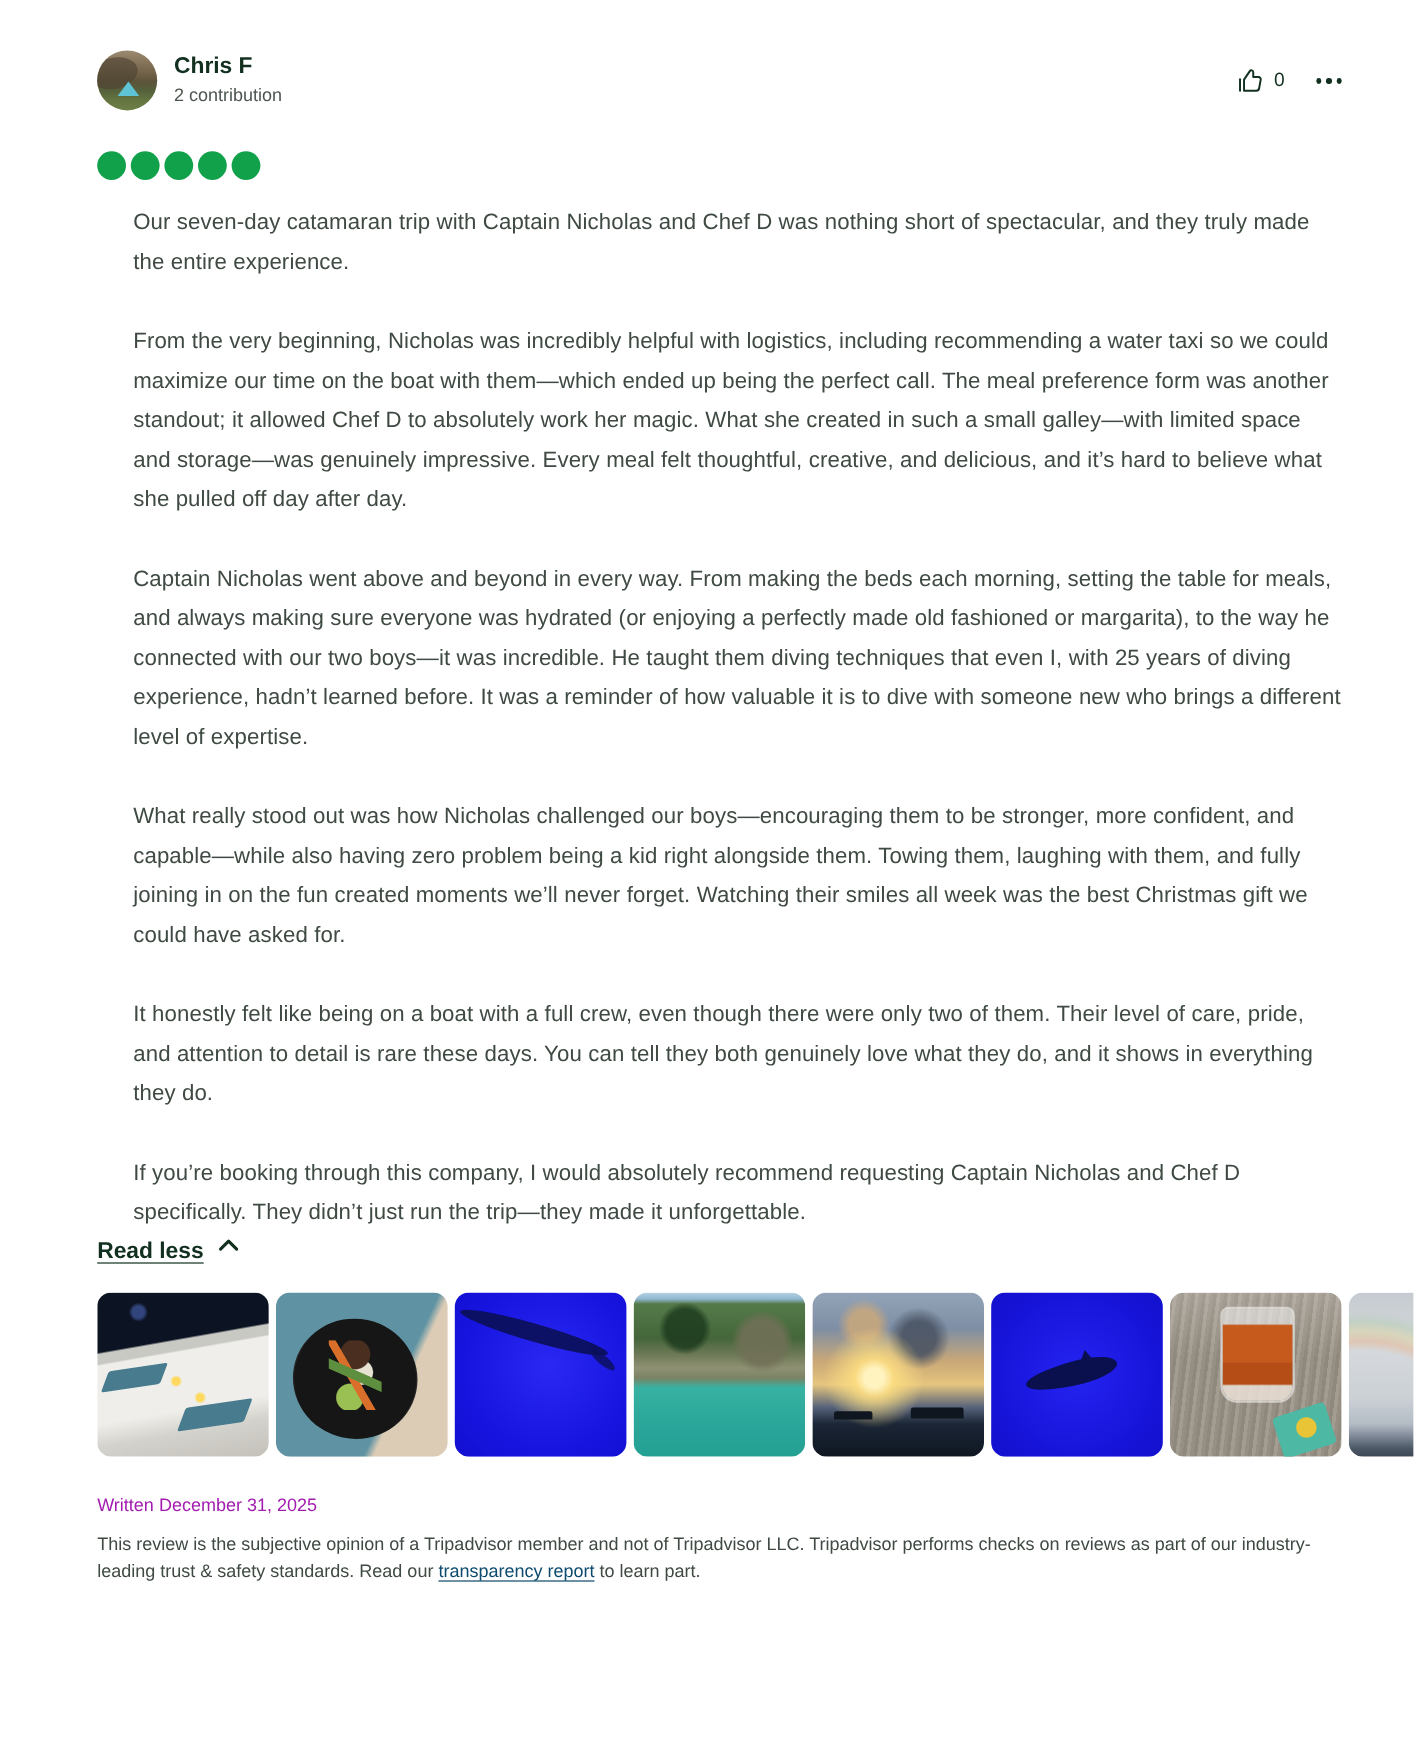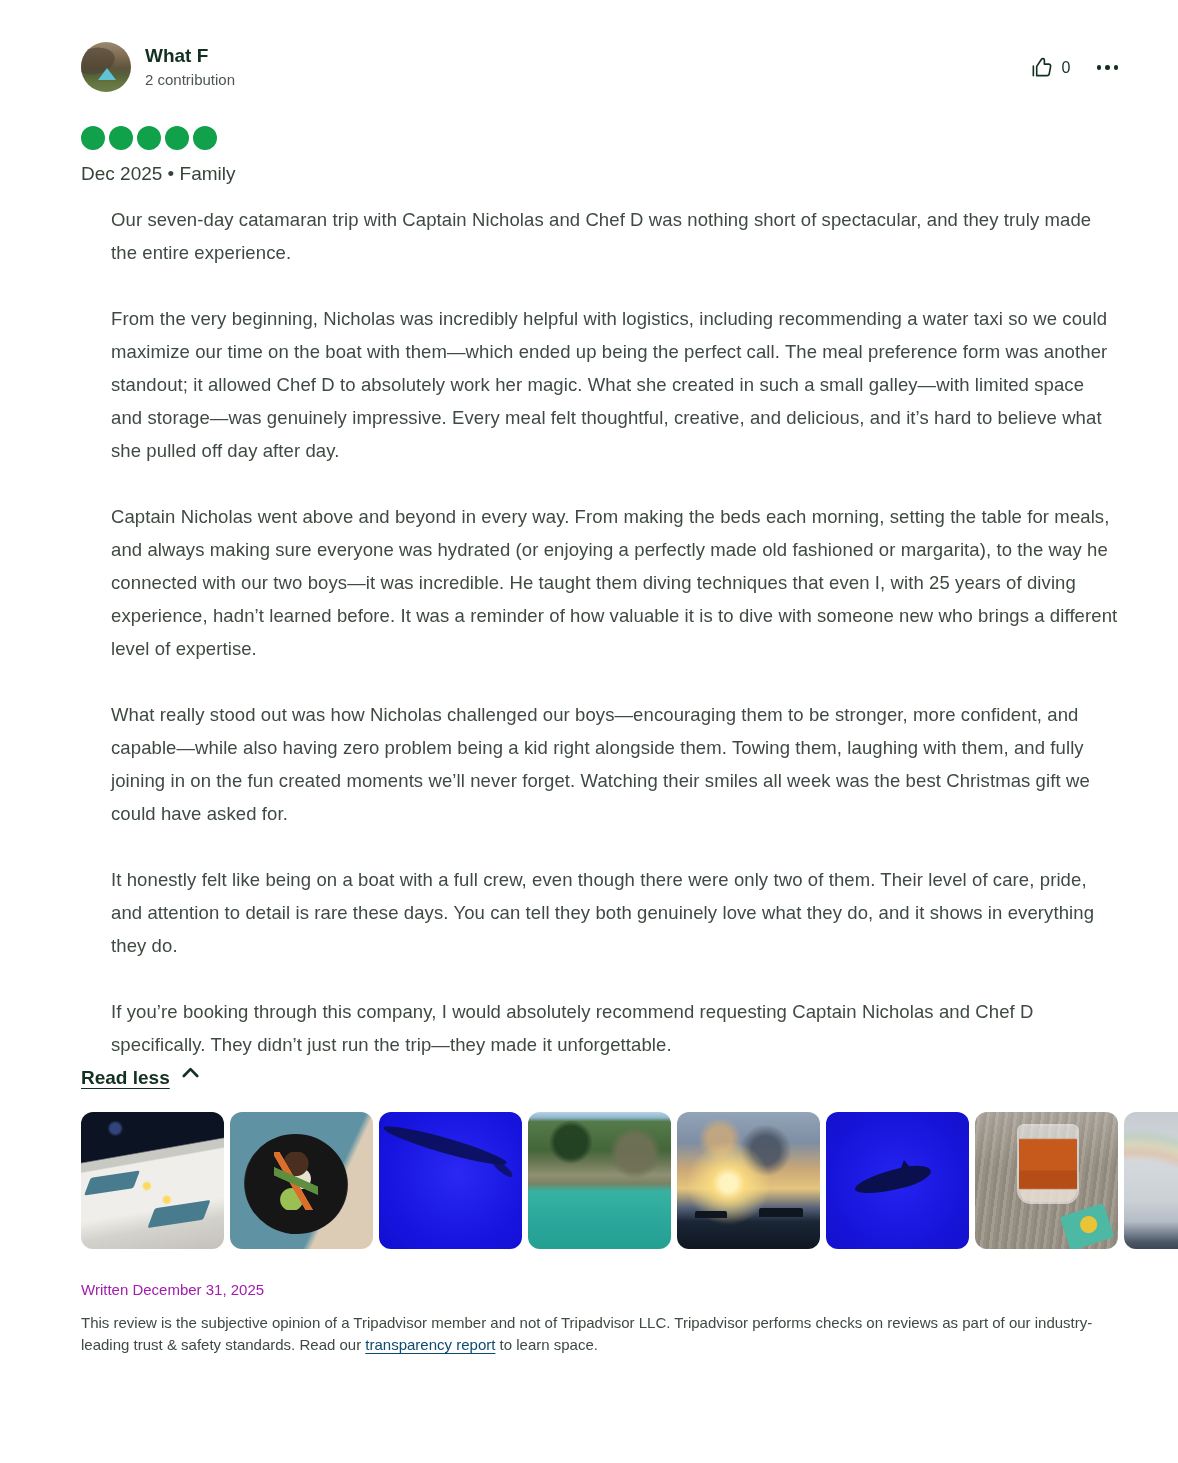--- a/index.html
+++ b/index.html
@@ -149,21 +149,21 @@
 </head>
 <body>
 
 <div class="page">
 
   
   <div class="header-row">
     <div class="author">
       <div class="avatar"></div>
       <div class="author-meta">
-        <span class="author-name">What F</span>
+        <span class="author-name">Chris F</span>
         <span class="author-contribs">2 contribution</span>
       </div>
     </div>
     <div class="actions">
       <button class="helpful-btn">
         <span>
           <svg viewBox="0 0 24 24" fill="none" stroke="#12301f" stroke-width="1.7" stroke-linecap="round" stroke-linejoin="round">
             <path d="M3.5 10.5v10"></path>
             <path d="M7 20.5V10.8L12 3.4c.9-1.3 3-.7 3 .9v4.2h4.6c1.2 0 2.1 1.1 1.9 2.3l-1.4 7.5c-.2 1.2-1.2 2.2-2.4 2.2H7z"></path>
           </svg>
@@ -181,21 +181,20 @@
   
   <div class="rating-row">
       <span class="bubble" style="background: rgb(17, 161, 75);"></span>
       <span class="bubble" style="background: rgb(17, 161, 75);"></span>
       <span class="bubble" style="background: rgb(17, 161, 75);"></span>
       <span class="bubble" style="background: rgb(17, 161, 75);"></span>
       <span class="bubble" style="background: rgb(17, 161, 75);"></span>
     </div>
 
   
-  <div class="trip-date">Dec 2025 • Family</div>
 
   
   <div class="body-text">
     <p>Our seven-day catamaran trip with Captain Nicholas and Chef D was nothing short of spectacular, and they truly made the entire experience.</p>
     <p>From the very beginning, Nicholas was incredibly helpful with logistics, including recommending a water taxi so we could maximize our time on the boat with them—which ended up being the perfect call. The meal preference form was another standout; it allowed Chef D to absolutely work her magic. What she created in such a small galley—with limited space and storage—was genuinely impressive. Every meal felt thoughtful, creative, and delicious, and it’s hard to believe what she pulled off day after day.</p>
     <p>Captain Nicholas went above and beyond in every way. From making the beds each morning, setting the table for meals, and always making sure everyone was hydrated (or enjoying a perfectly made old fashioned or margarita), to the way he connected with our two boys—it was incredible. He taught them diving techniques that even I, with 25 years of diving experience, hadn’t learned before. It was a reminder of how valuable it is to dive with someone new who brings a different level of expertise.</p>
     <p>What really stood out was how Nicholas challenged our boys—encouraging them to be stronger, more confident, and capable—while also having zero problem being a kid right alongside them. Towing them, laughing with them, and fully joining in on the fun created moments we’ll never forget. Watching their smiles all week was the best Christmas gift we could have asked for.</p>
     <p>It honestly felt like being on a boat with a full crew, even though there were only two of them. Their level of care, pride, and attention to detail is rare these days. You can tell they both genuinely love what they do, and it shows in everything they do.</p>
     <p>If you’re booking through this company, I would absolutely recommend requesting Captain Nicholas and Chef D specifically. They didn’t just run the trip—they made it unforgettable.</p>
   </div>
@@ -217,16 +216,16 @@
     <div class="photo ph4" title="Green coastline cliffs over turquoise water"></div>
     <div class="photo ph5" title="Sunset clouds with boats on the horizon"></div>
     <div class="photo ph6" title="Fish silhouette in deep blue water"></div>
     <div class="photo ph7" title="Old fashioned cocktail on wooden table"></div>
     <div class="photo ph8" title="Faint rainbow over the water"></div>
   </div>
 
   
   <div class="written-date">Written December 31, 2025</div>
   <div class="disclaimer">
-    <span>This review is the subjective opinion of a Tripadvisor member and not of Tripadvisor LLC. Tripadvisor performs checks on reviews as part of our industry-leading trust &amp; safety standards. Read our </span><a>transparency report</a><span> to learn space.</span>
+    <span>This review is the subjective opinion of a Tripadvisor member and not of Tripadvisor LLC. Tripadvisor performs checks on reviews as part of our industry-leading trust &amp; safety standards. Read our </span><a>transparency report</a><span> to learn part.</span>
   </div>
 
 </div>
 
 </body></html>

